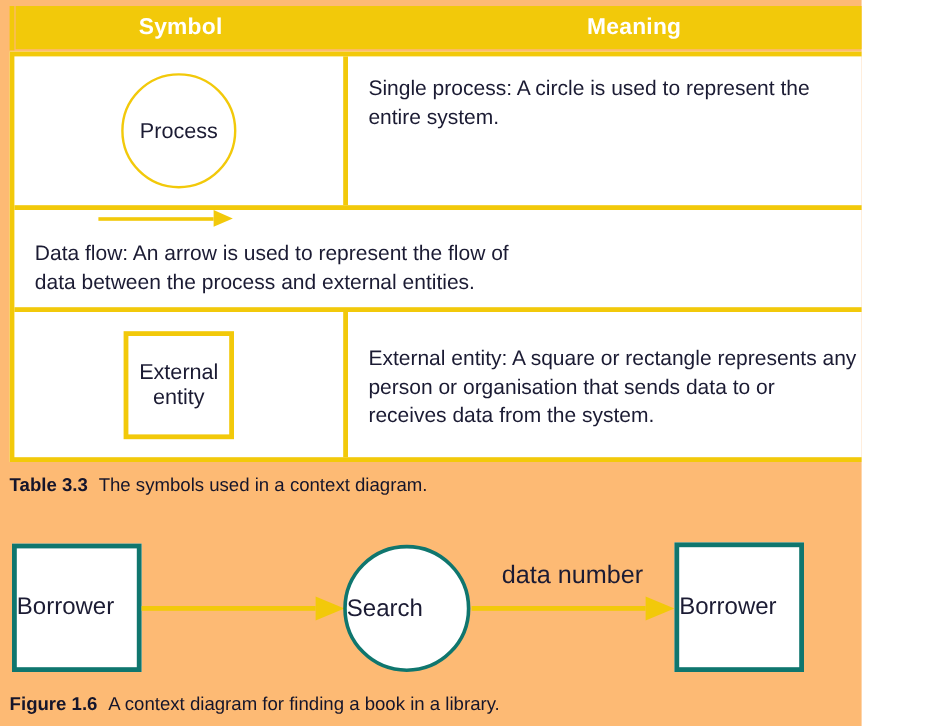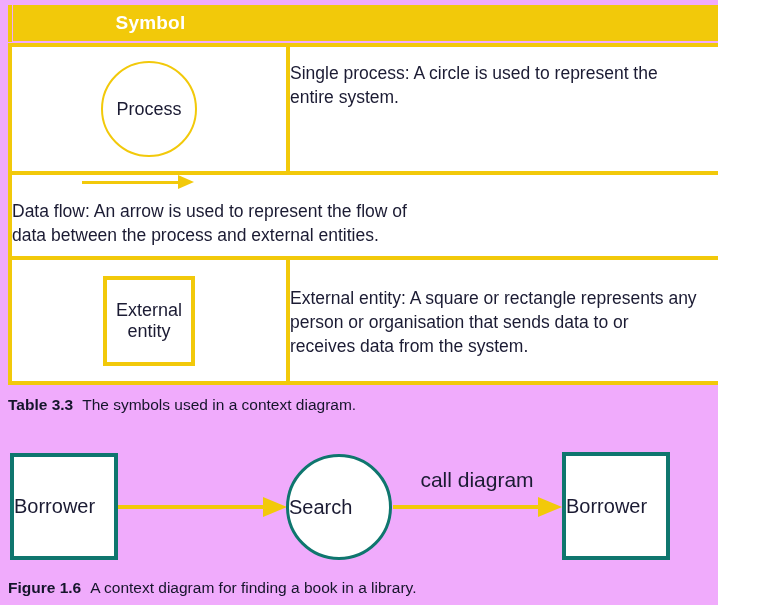--- a/index.html
+++ b/index.html
@@ -1,17 +1,17 @@
 <!DOCTYPE html>
 <html><head>
 <meta charset="utf-8">
 <style>
   html,body { margin:0; padding:0; background:#ffffff; }
   .page {
-    position:relative; width:718px; height:605px; background:#f0abfc;
+    position:relative; width:718px; height:605px; background:#fdba74;
     font-family:"Liberation Sans", sans-serif; color:#1B1B33; overflow:hidden;
   }
   
   .left-edge-bar { position:absolute; left:8px; top:5px; width:4px; height:37px; background:#F2C90A; }
   .thead {
     position:absolute; left:13px; top:5px; width:756px; height:36px;
     background:#F2C90A; display:flex;
   }
   .th {
     display:flex; align-items:center; justify-content:center;
@@ -24,21 +24,21 @@
     border:4px solid #F2C90A; box-sizing:border-box;
     display:flex; flex-direction:column; background:#ffffff;
   }
   .trow { display:flex; }
   .row1 { height:124px; }
   .row2 { height:81px;flex-direction:column; }
   .row3 { height:121px; }
   .cell.sym { width:274px; display:flex; align-items:center; justify-content:center; }
   .vdiv { width:4px; background:#F2C90A; }
   .hdiv { height:4px; background:#F2C90A; }
-  .cell.mean { flex:1; box-sizing:border-box; }
+  .cell.mean { flex:1; padding-left:17px; box-sizing:border-box; }
   .cell.mean p { margin:0; width:408px; font-size:17.5px; line-height:24px; color:#1B1B33; }
   .row1 .cell.mean { padding-top:14px; }
   .row2 .cell.mean { display:flex; align-items:center; }
   .row3 .cell.mean { padding-top:26px; }
   
   .process-circle {
     width:92px; height:92px; border:2.5px solid #F2C90A; border-radius:50%;
     display:flex; align-items:center; justify-content:center;
     font-size:18px; background:#ffffff;
   }
@@ -87,20 +87,21 @@
 </style>
 </head>
 <body>
 
 <div class="page">
 
   <div class="left-edge-bar"></div>
 
   <div class="thead">
     <div class="th sym">Symbol</div>
+    <div class="th mean">Meaning</div>
   </div>
 
   <div class="tbody">
 
     <div class="trow row1">
       <div class="cell sym">
         <div class="process-circle">
           <span>Process</span>
         </div>
       </div>
@@ -152,21 +153,21 @@
 
   <div class="farrow a1">
     <div class="shaft"></div>
     <div class="head"></div>
   </div>
 
   <div class="fnode circle">
     <span>Search</span>
   </div>
 
-  <div class="flabel l2">call diagram</div>
+  <div class="flabel l2">data number</div>
 
   <div class="farrow a2">
     <div class="shaft"></div>
     <div class="head"></div>
   </div>
 
   <div class="fnode box2">
     <span>Borrower</span>
   </div>
 

